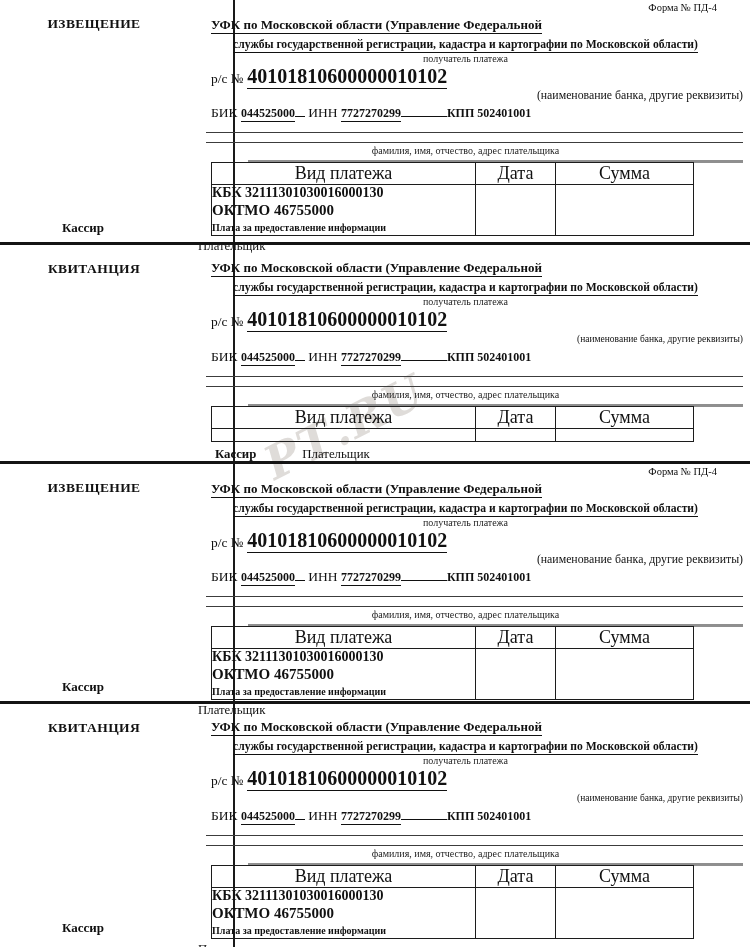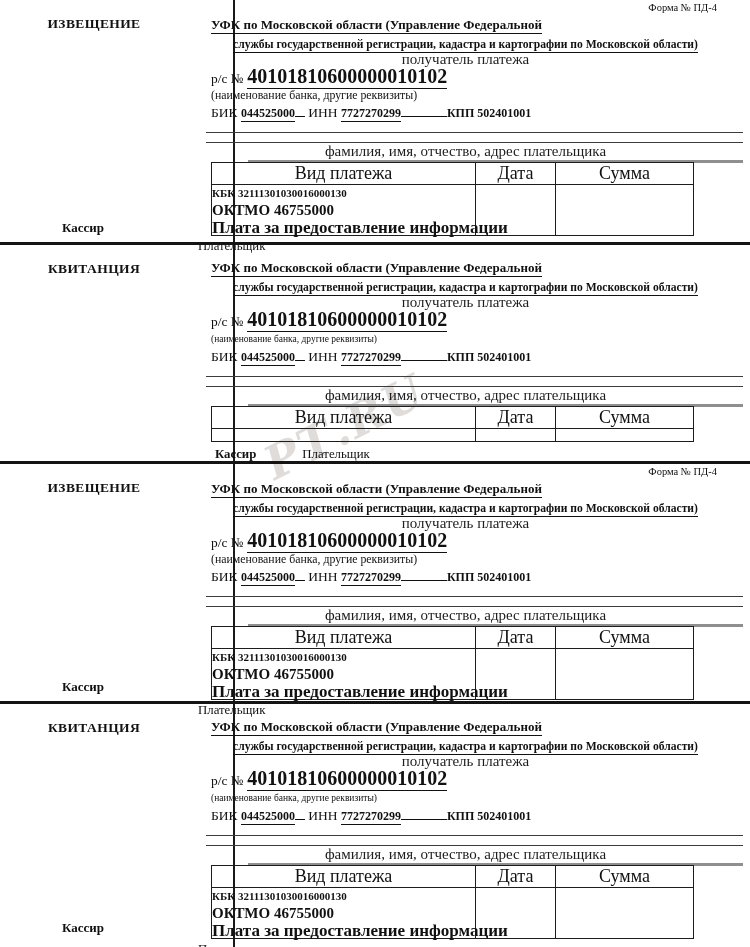--- a/index.html
+++ b/index.html
@@ -23,41 +23,41 @@
   .title { margin-top:16px; text-align:center; font-weight:bold; font-size:13.5px; letter-spacing:.4px; }
   .b2 .title, .b4 .title { }
   .cashier-left { position:absolute; left:62px; bottom:6px; font-weight:bold; font-size:13px; }
   .b4 .cashier-left { bottom:11px; }
   .right { flex:1; padding:2px 7px 0 0; }
   .form-row { text-align:right; padding-right:26px; font-size:10.5px; height:15px; }
   .no-form .right { padding-top:15px; }
   .u { border-bottom:1.6px solid #111; padding-bottom:1px; }
   .org1 { padding-left:23px; font-weight:bold; font-size:13px; line-height:16px; white-space:nowrap; }
   .org2 { text-align:center; font-weight:bold; font-size:11.6px; line-height:13px; margin-top:5px; white-space:nowrap; }
-  .cap { text-align:center; font-size:15px; line-height:12px; color:#1d1d1d; margin-top:2px; }
+  .cap { text-align:center; font-size:10px; line-height:12px; color:#1d1d1d; margin-top:2px; }
   .acct { padding-left:23px; margin-top:3px; font-size:13.5px; line-height:17px; }
   .acct b { font-size:20px; }
-  .bankcap { padding-left:23px; font-size:11.8px; line-height:14px; margin-top:1px; }
+  .bankcap { padding-left:23px; font-size:11.8px; line-height:14px; margin-top:1px;text-align:right; }
   .no-form .bankcap { font-size:9.5px; line-height:13px; padding-top:2px; }
   .bik { padding-left:23px; margin-top:2px; font-size:13.5px; line-height:17px; }
   .bik b { font-size:12px; }
   .blank-s { display:inline-block; width:10px; border-bottom:1.6px solid #111; }
   .blank-l { display:inline-block; width:46px; border-bottom:1.6px solid #111; }
   .rule { margin-left:18px; border-top:1.4px solid #3c3c3c; height:0; }
   .rule.first { margin-top:10px; }
   .rule.second { margin-top:9px; }
   .grayrule { height:3px; background:#8f8f8f; margin-left:60px; margin-top:3px; }
   table.pay { margin-left:23px; margin-top:-1px; width:482px; border-collapse:collapse; table-layout:fixed; }
   table.pay th, table.pay td { border:1.4px solid #1c1c1c; padding:0; vertical-align:top; }
   table.pay th { font-weight:normal; font-size:18px; height:18px; text-align:center; vertical-align:middle; }
   .col-type { width:264px; } .col-date { width:80px; } .col-sum { width:138px; }
   td.cell-type { padding:1px 0 0 8px; }
-  .kbk { font-weight:bold; font-size:11px; line-height:16px; white-space:nowrap; }
+  .kbk { font-weight:bold; font-size:14px; line-height:16px; white-space:nowrap; }
   .oktmo { font-weight:bold; font-size:15px; line-height:19px; white-space:nowrap; }
-  .purpose { font-weight:bold; font-size:17px; line-height:15px; white-space:nowrap;text-align:right; }
+  .purpose { font-weight:bold; font-size:10px; line-height:15px; white-space:nowrap; }
   td.empty-cell { height:13px; }
   .payer-row { margin-left:10px; margin-top:3px; font-size:12.8px; }
   .payer-row-inline { margin-left:27px; margin-top:5px; font-size:12.8px; }
   .payer-row-inline .cashier-inline { font-weight:bold; margin-right:46px; }
 </style>
 </head>
 <body>
 
 <div class="page">
   <div class="vdivider"></div>

